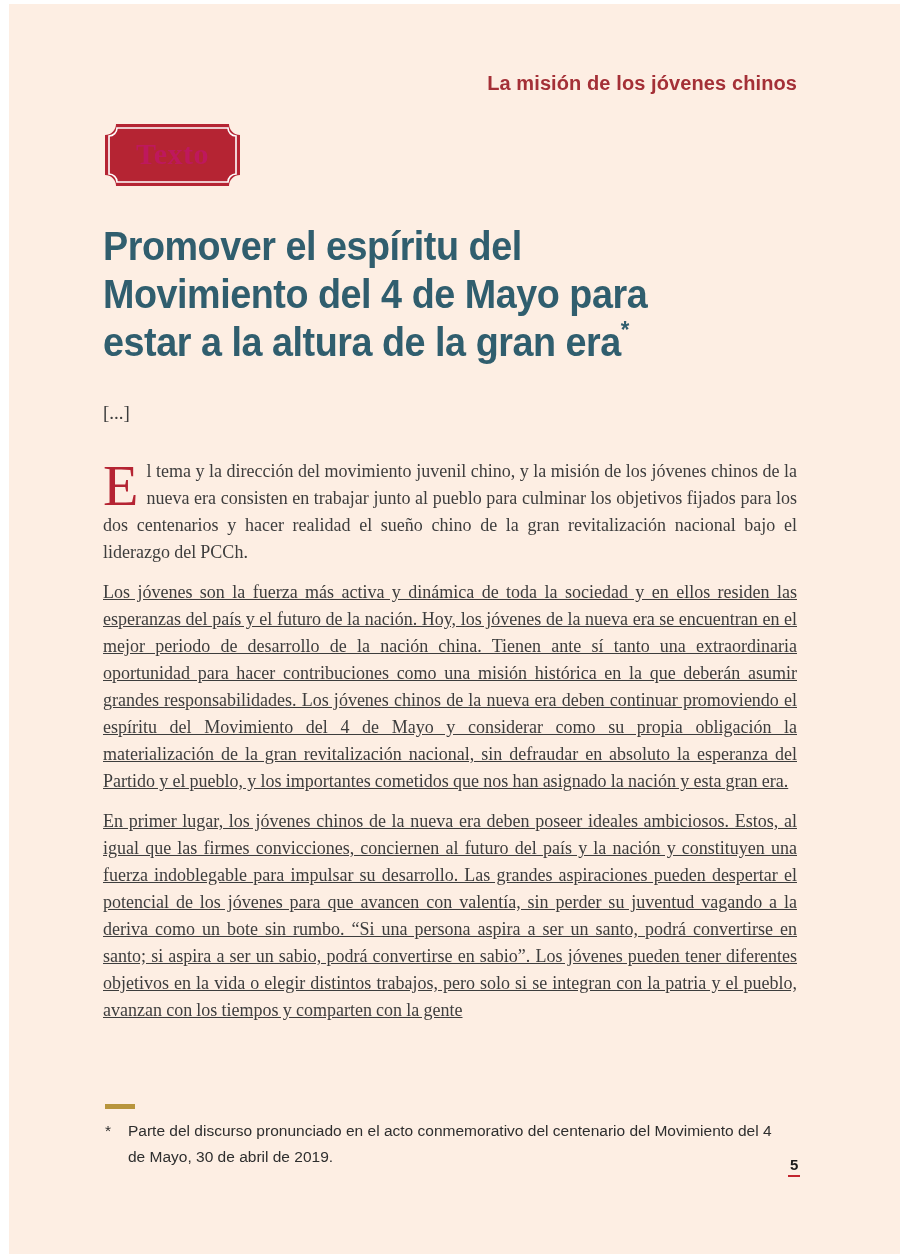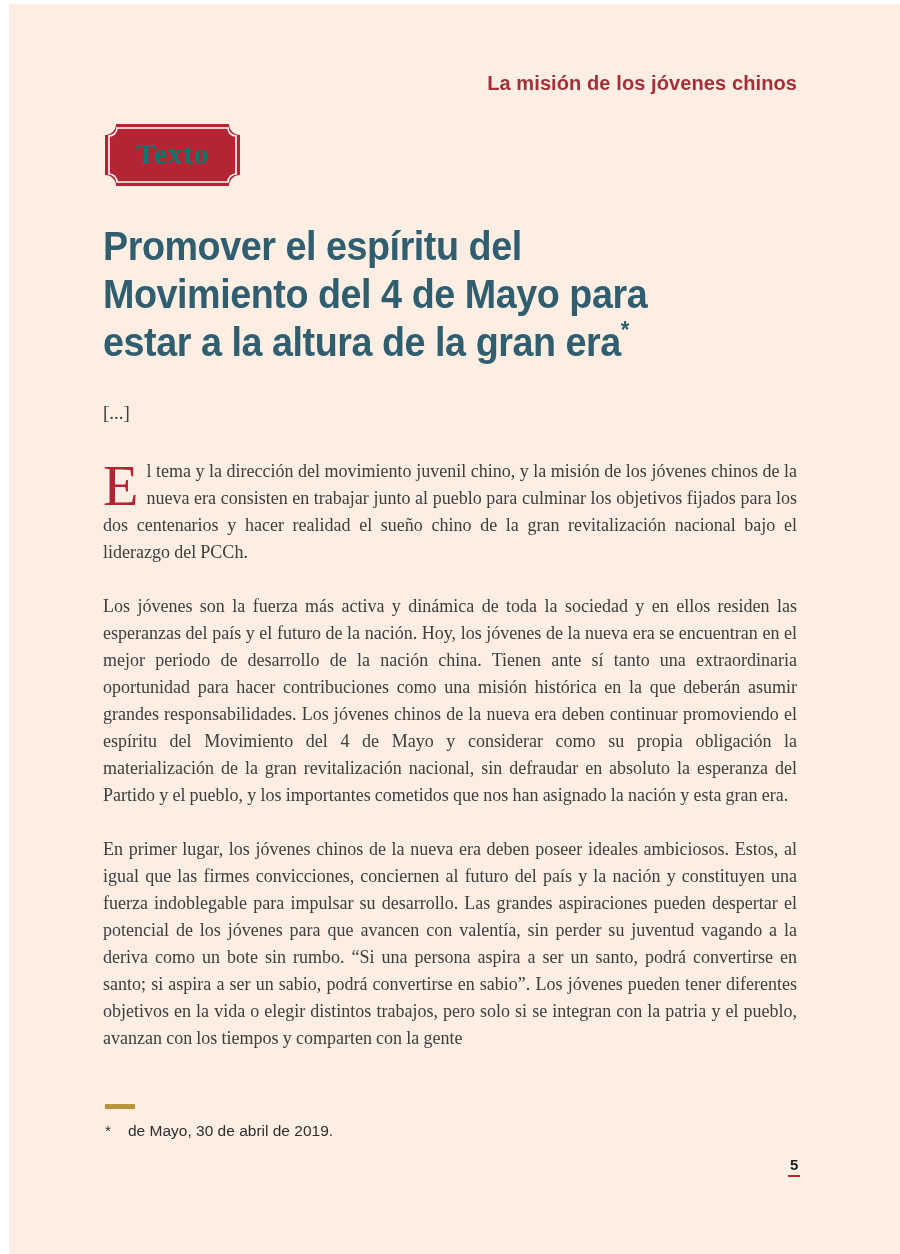--- a/index.html
+++ b/index.html
@@ -22,21 +22,21 @@
     font-size:20px;font-weight:700;color:var(--header-red);
     letter-spacing:.1px;
   }
 
   .badge{position:absolute;left:105px;top:124px;width:135px;height:62px;}
   .badge svg{position:absolute;left:0;top:0;display:block;color:var(--badge-red);}
   .badge .badge-label{
     position:absolute;left:0;top:0;width:135px;height:60px;
     display:flex;align-items:center;justify-content:center;
     font-family:"Liberation Serif",serif;font-weight:700;
-    font-size:30px;color:#0f766e;letter-spacing:.5px;padding-bottom:1px;box-sizing:border-box;
+    font-size:30px;color:#be185d;letter-spacing:.5px;padding-bottom:1px;box-sizing:border-box;
   }
 
   .title{
     position:absolute;left:103px;top:222px;width:700px;margin:0;
     font-size:41px;line-height:48px;font-weight:700;
     color:var(--title-teal);letter-spacing:-.5px;
     transform:scaleX(.92);transform-origin:left top;
   }
   .title .t-line{display:block;}
   .title sup{font-size:24px;line-height:0;vertical-align:18px;}
@@ -46,21 +46,21 @@
     font-family:"Liberation Serif",serif;font-size:19px;color:var(--body-text);
   }
 
   .body-text{
     position:absolute;left:103px;top:458px;width:694px;height:640px;
     overflow:hidden;
     font-family:"Liberation Serif",serif;font-size:18px;line-height:27px;
     color:var(--body-text);text-align:justify;word-spacing:-.3px;
   }
   .body-text p{margin:0;}
-  .body-text p + p{margin-top:27px;}
+  .body-text p + p{margin-top:13px;text-decoration:underline;}
   .dropcap{
     float:left;color:var(--dropcap-red);
     font-size:58px;line-height:48px;padding-top:4px;margin:0 8px 0 0;
     font-family:"Liberation Serif",serif;
   }
 
   .footer-mask{
     position:absolute;left:9px;top:1096px;width:891px;height:158px;
     background:var(--page-bg);
   }
@@ -111,18 +111,19 @@
     <p><span class="dropcap">E</span><span>l tema y la dirección del movimiento juvenil chino, y la misión de los jóvenes chinos de la nueva era consisten en trabajar junto al pueblo para culminar los objetivos fijados para los dos centenarios y hacer realidad el sueño chino de la gran revitalización nacional bajo el liderazgo del PCCh.</span></p>
     <p>Los jóvenes son la fuerza más activa y dinámica de toda la sociedad y en ellos residen las esperanzas del país y el futuro de la nación. Hoy, los jóvenes de la nueva era se encuentran en el mejor periodo de desarrollo de la nación china. Tienen ante sí tanto una extraordinaria oportunidad para hacer contribuciones como una misión histórica en la que deberán asumir grandes responsabilidades. Los jóvenes chinos de la nueva era deben continuar promoviendo el espíritu del Movimiento del 4 de Mayo y considerar como su propia obligación la materialización de la gran revitalización nacional, sin defraudar en absoluto la esperanza del Partido y el pueblo, y los importantes cometidos que nos han asignado la nación y esta gran era.</p>
     <p>En primer lugar, los jóvenes chinos de la nueva era deben poseer ideales ambiciosos. Estos, al igual que las firmes convicciones, conciernen al futuro del país y la nación y constituyen una fuerza indoblegable para impulsar su desarrollo. Las grandes aspiraciones pueden despertar el potencial de los jóvenes para que avancen con valentía, sin perder su juventud vagando a la deriva como un bote sin rumbo. “Si una persona aspira a ser un santo, podrá convertirse en santo; si aspira a ser un sabio, podrá convertirse en sabio”. Los jóvenes pueden tener diferentes objetivos en la vida o elegir distintos trabajos, pero solo si se integran con la patria y el pueblo, avanzan con los tiempos y comparten con la gente</p>
   </div>
 
   <div class="footer-mask">
     <div class="footnote-rule"></div>
     <div class="footnote">
       <span class="fn-marker">*</span>
       <span class="fn-text">
+        <span>Parte del discurso pronunciado en el acto conmemorativo del centenario del Movimiento del 4</span>
         <span>de Mayo, 30 de abril de 2019.</span>
       </span>
     </div>
     <div class="page-number">5</div>
   </div>
 </div>
 
 </body></html>

